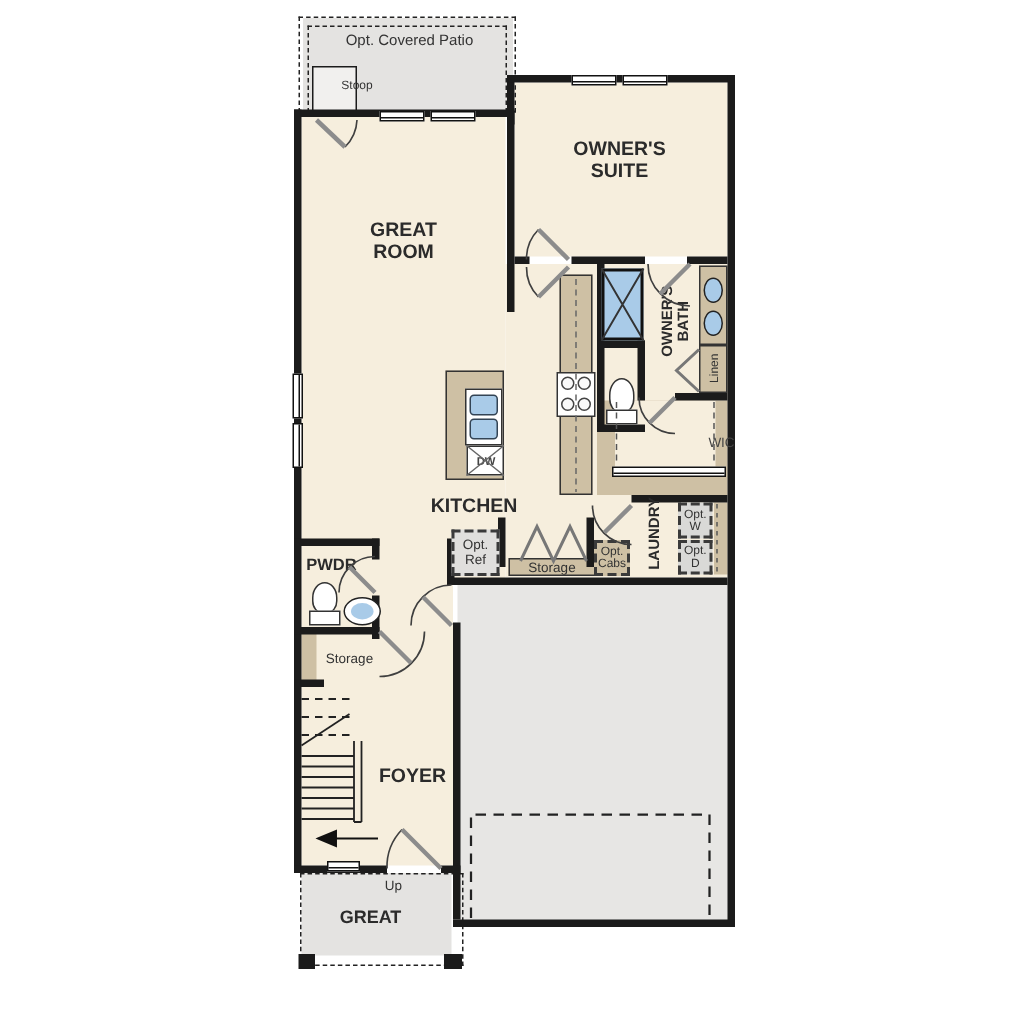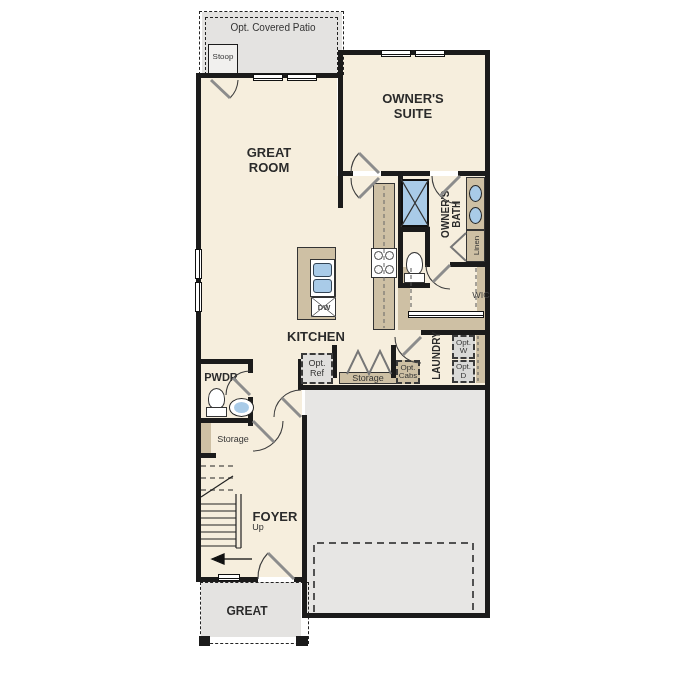--- a/index.html
+++ b/index.html
@@ -126,33 +126,33 @@
       <span style="position:static;">Opt. Cabs</span>
     </div>
   <div class="dashbox" style="left:452px;top:335px;width:23px;height:24px;background:#d9d9d7;font-size:8px;">
       <span style="position:static;">Opt. W</span>
     </div>
   <div class="dashbox" style="left:452px;top:360px;width:23px;height:23px;background:#d9d9d7;font-size:8px;">
       <span style="position:static;">Opt. D</span>
     </div>
 
   <div class="lbl" style="left:208px;top:22px;width:130px;font-size:10px;color:#333;">Opt. Covered Patio</div>
-  <div class="lbl" style="left:206px;top:53px;width:34px;font-size:8px;color:#333;">Stoop</div>
+  <div class="lbl" style="left:221px;top:53px;width:34px;font-size:8px;color:#333;">Stoop</div>
   <div class="lbl b" style="left:234px;top:146px;width:70px;font-size:13px;">GREAT ROOM</div>
   <div class="lbl b" style="left:363px;top:92px;width:100px;font-size:13px;">OWNER'S SUITE</div>
   <div class="lbl b" style="left:276px;top:330px;width:80px;font-size:13px;">KITCHEN</div>
   <div class="lbl b rot" style="left:414px;top:203px;width:74px;font-size:10px;">OWNER'S BATH</div>
   <div class="lbl rot" style="left:460px;top:241px;width:34px;font-size:8px;color:#333;">Linen</div>
   <div class="lbl" style="left:461px;top:290px;width:40px;font-size:9px;color:#444;">WIC</div>
   <div class="lbl b rot" style="left:409px;top:350px;width:56px;font-size:10px;">LAUNDRY</div>
   <div class="lbl" style="left:340px;top:373px;width:56px;font-size:9px;color:#333;">Storage</div>
   <div class="lbl b" style="left:196px;top:371px;width:50px;font-size:11px;">PWDR</div>
   <div class="lbl" style="left:208px;top:434px;width:50px;font-size:9px;color:#333;">Storage</div>
   <div class="lbl b" style="left:240px;top:510px;width:70px;font-size:13px;">FOYER</div>
-  <div class="lbl" style="left:248px;top:522px;width:20px;font-size:9px;color:#333;">Up</div>
+  <div class="lbl" style="left:248px;top:585px;width:20px;font-size:9px;color:#333;text-align:right;">Up</div>
   <div class="lbl b" style="left:212px;top:605px;width:70px;font-size:12px;">GREAT</div>
   <div class="lbl b" style="left:315px;top:304px;width:18px;font-size:7.5px;color:#444;">DW</div>
 
   <svg width="687" height="687" viewBox="0 0 687 687" style="left:0;top:0;">
     <g stroke="#333" stroke-width="1.3">
       <path d="M401,179 L429,227 M429,179 L401,227"></path>
     </g>
     <g stroke="#666" stroke-width="1">
       <path d="M311,297 L336,317 M336,297 L311,317"></path>
     </g>

